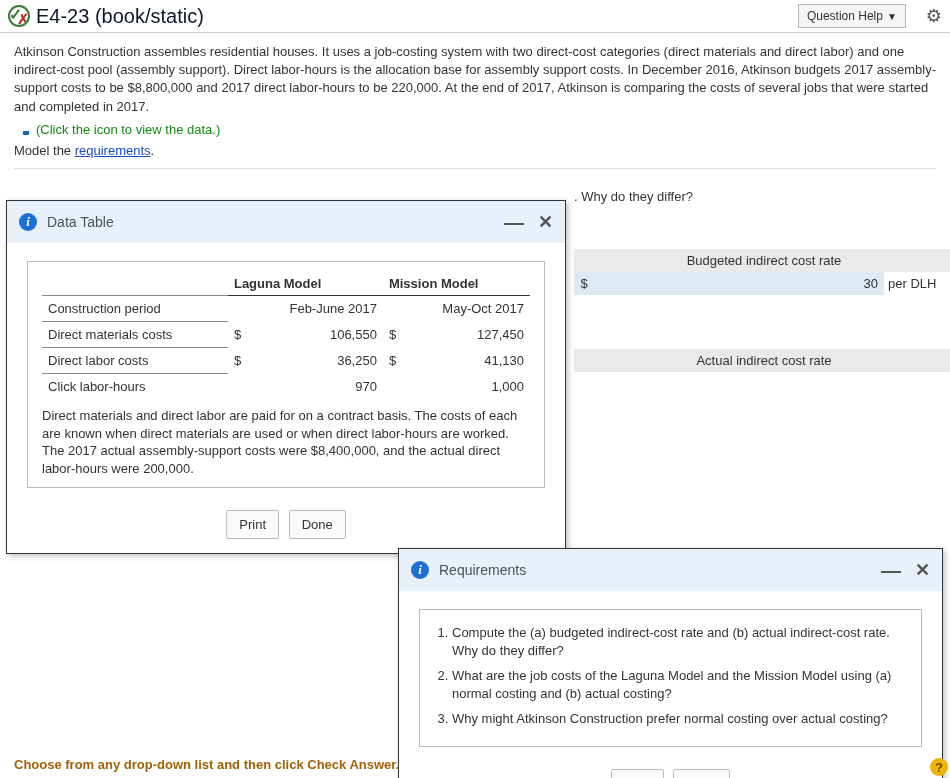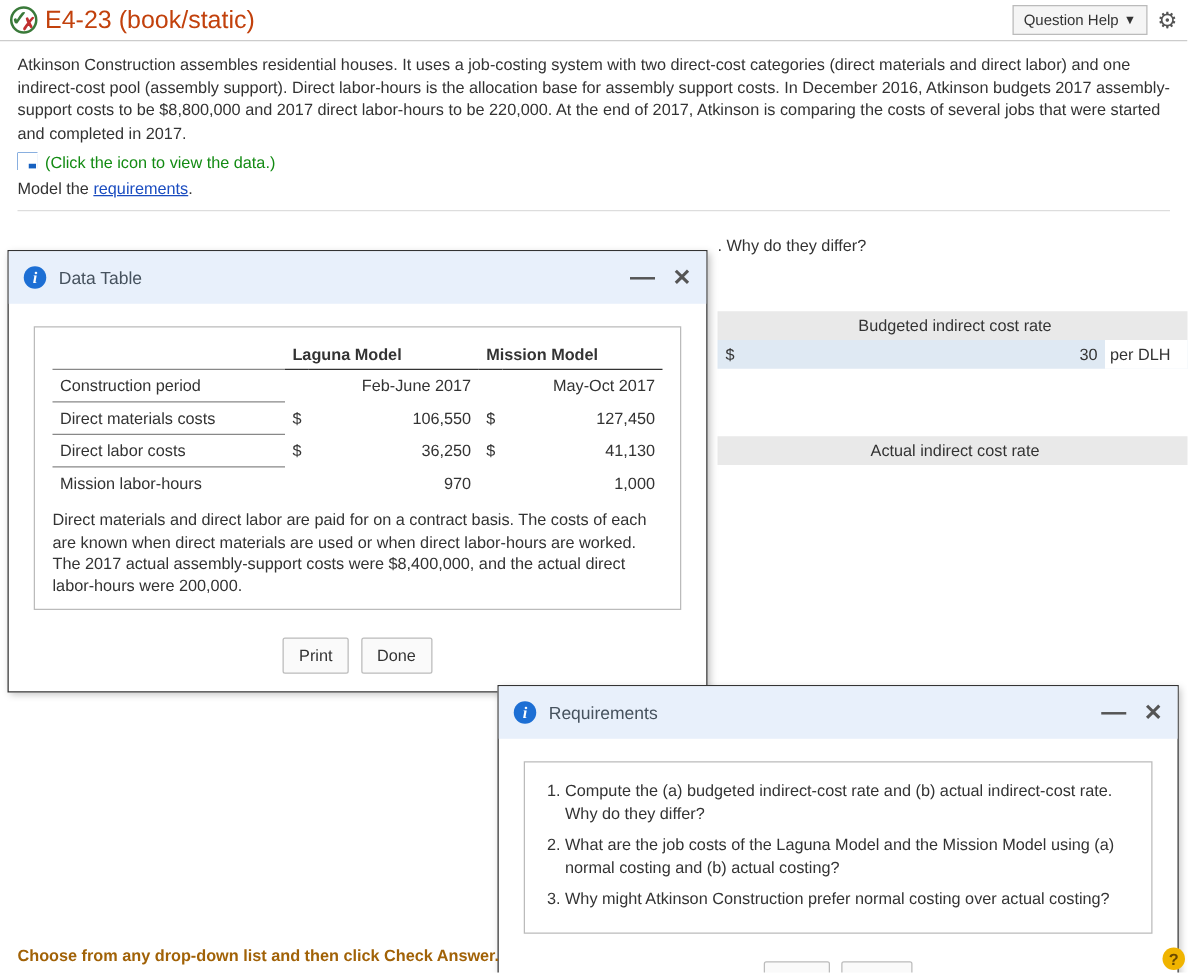--- a/index.html
+++ b/index.html
@@ -25,22 +25,22 @@
   .q-icon {
     width: 22px; height: 22px; border: 2px solid #3a7a3a; border-radius: 50%;
     background: #fff; position: relative;
   }
   .q-icon::before {
     content:"✓"; color:#3a7a3a; position:absolute; left:-1px; top:-2px; font-size:16px; font-weight:bold;
   }
   .q-icon::after {
     content:"✗"; color:#c03030; position:absolute; right:-1px; bottom:-2px; font-size:14px; font-weight:bold;
   }
-  .title { font-size: 20px; color: #c2410c; }
-  .header-right { display:flex; align-items:center; gap:8px; }
+  .title { font-size: 20px; color: #0f172a; }
+  .header-right { display:flex; align-items:center; gap:20px; }
   .help-btn {
     border:1px solid #bbb; background:#f5f5f5; padding:4px 8px; font-size:12px;
     display:flex; align-items:center; gap:4px; cursor:pointer;
   }
   .gear { font-size:18px; color:#555; cursor:pointer; }
   .content { padding: 10px 14px; }
   .problem { line-height: 1.4; }
   .data-hint { color:#138b13; display:flex; align-items:flex-start; gap:6px; margin:6px 0; }
   .grid-icon {
     display:inline-block; width:16px; height:14px; background:#1560c0;
@@ -184,21 +184,21 @@
           <td class="num">127,450</td>
         </tr>
         <tr>
           <td class="label">Direct labor costs</td>
           <td class="cur">$</td>
           <td class="num">36,250</td>
           <td class="cur">$</td>
           <td class="num">41,130</td>
         </tr>
         <tr>
-          <td class="label">Mission labor-hours</td>
+          <td class="label">Click labor-hours</td>
           <td class="cur"></td>
           <td class="num">970</td>
           <td class="cur"></td>
           <td class="num">1,000</td>
         </tr>
       </tbody>
         </table>
       <div class="note">Direct materials and direct labor are paid for on a contract basis. The costs of each are known when direct materials are used or when direct labor-hours are worked. The 2017 actual assembly-support costs were $8,400,000, and the actual direct labor-hours were 200,000.</div>
     </div>
   </div>

